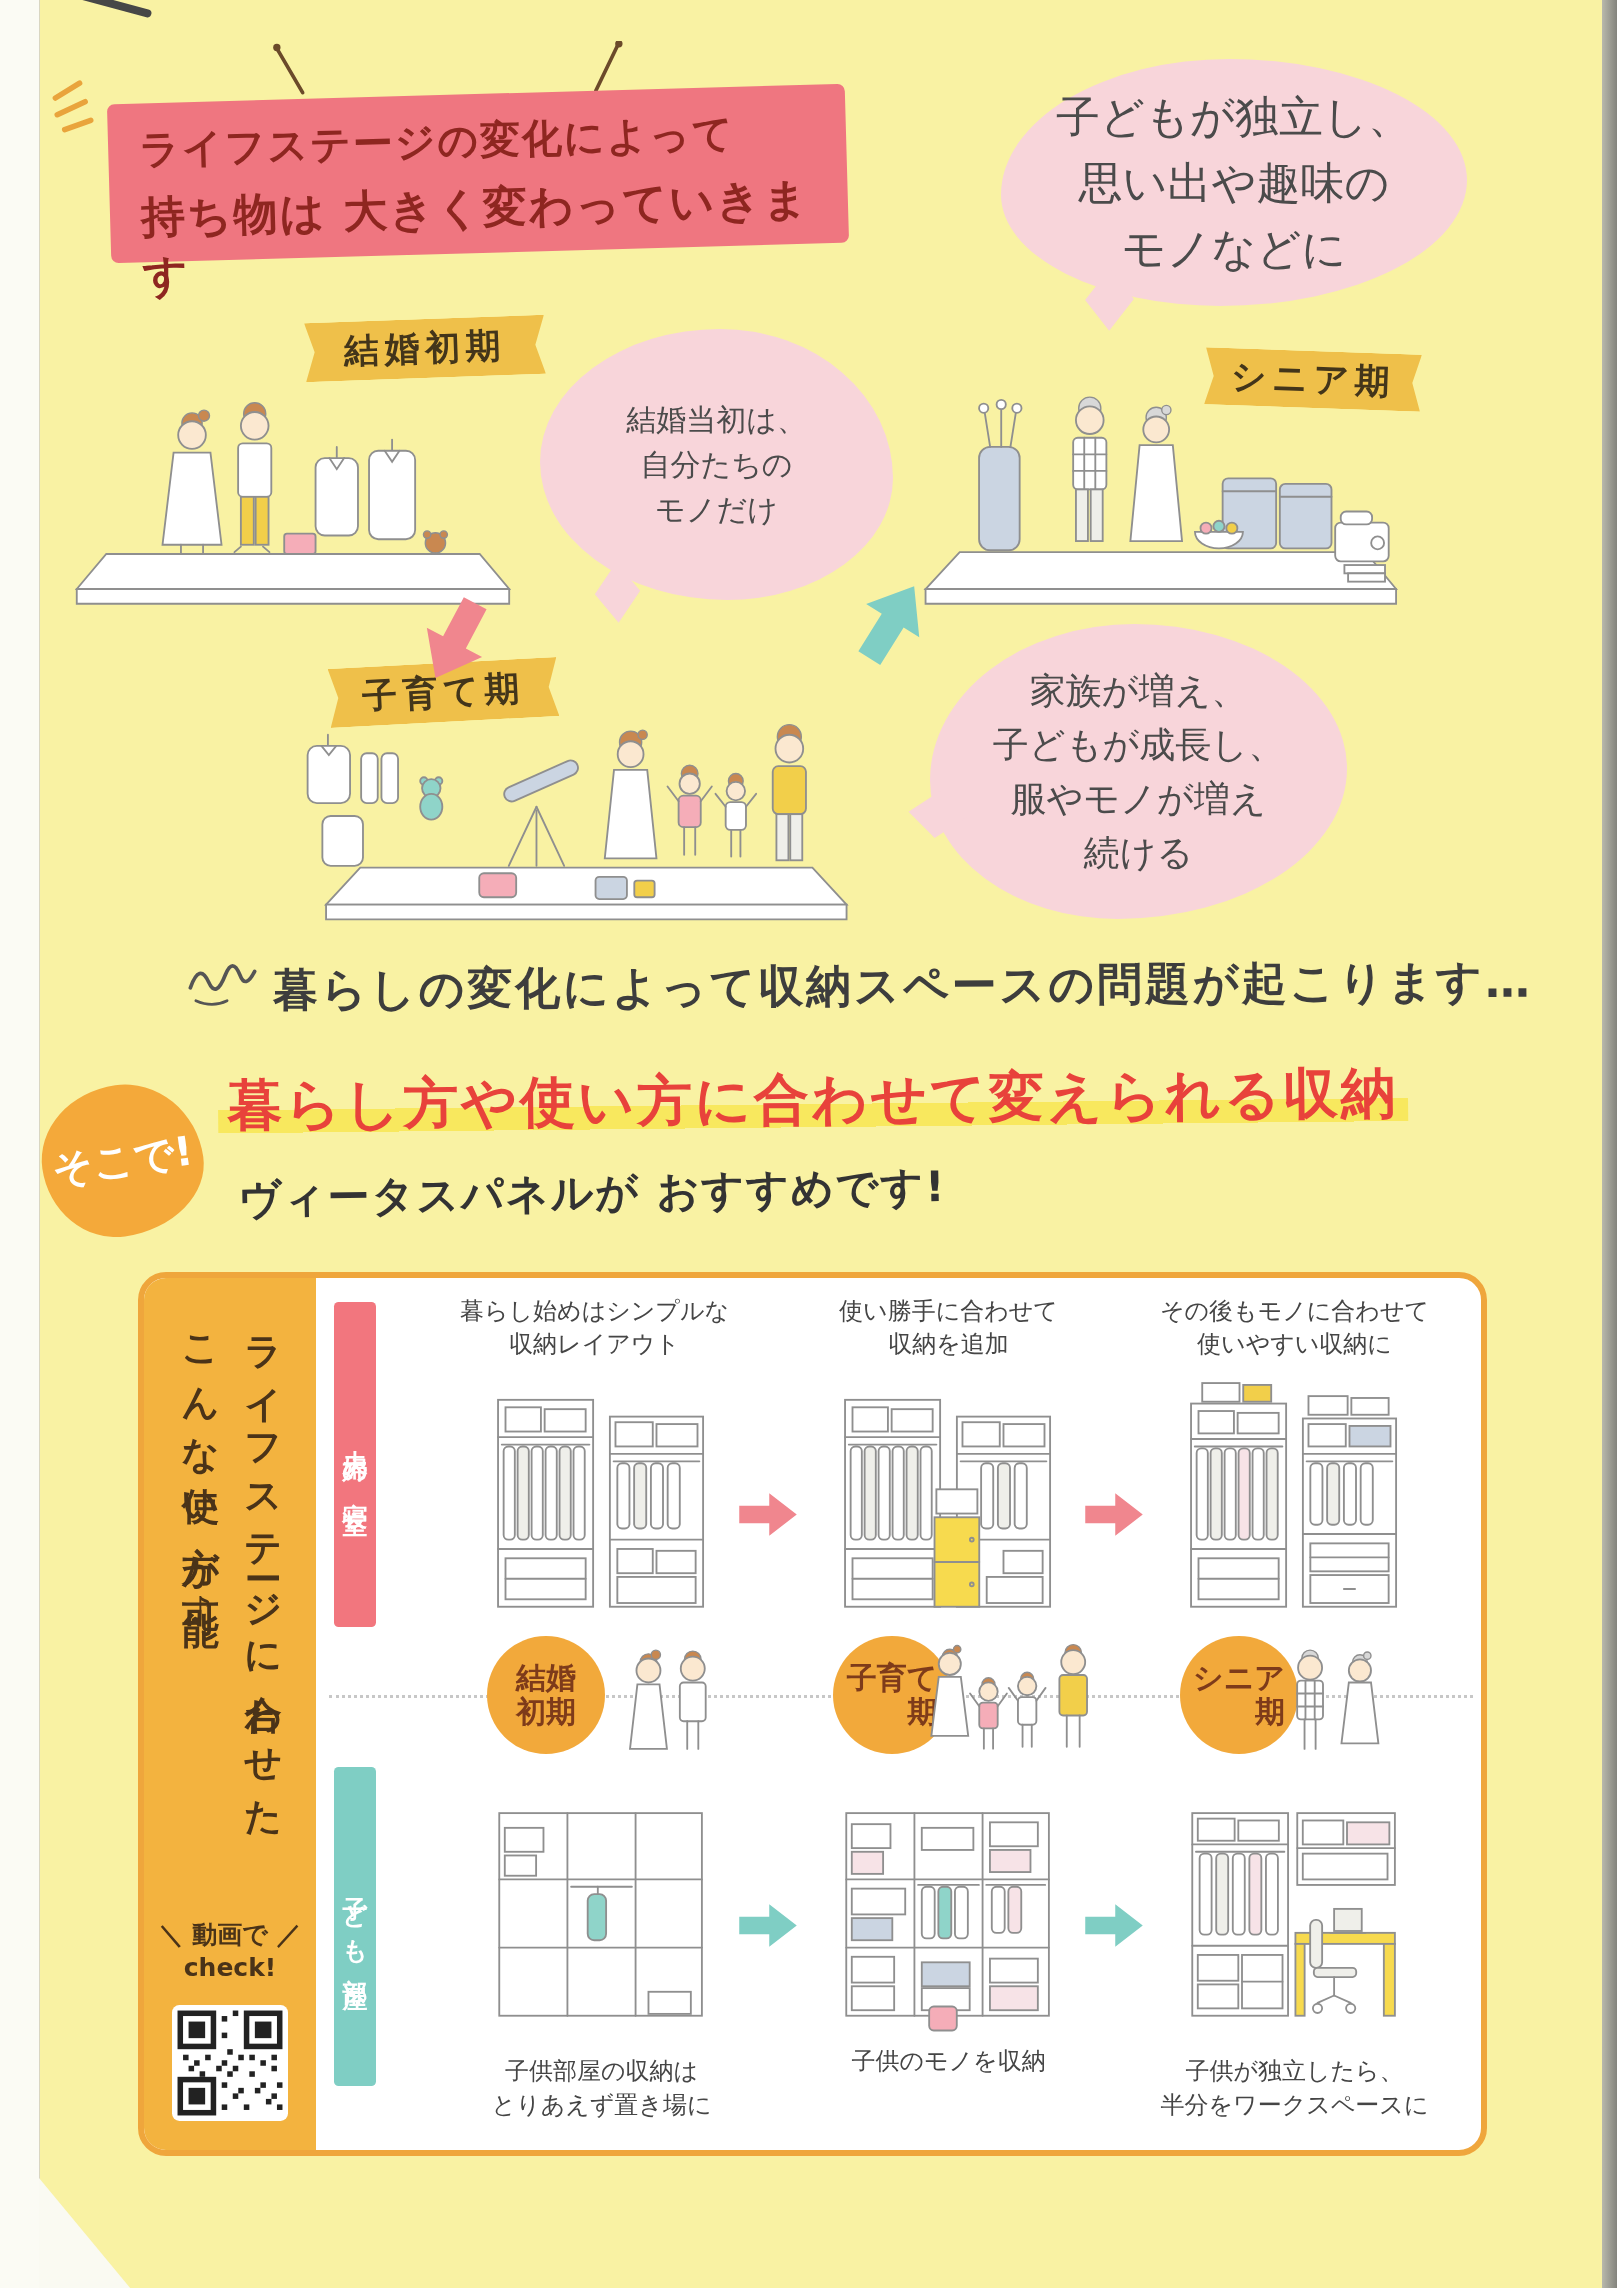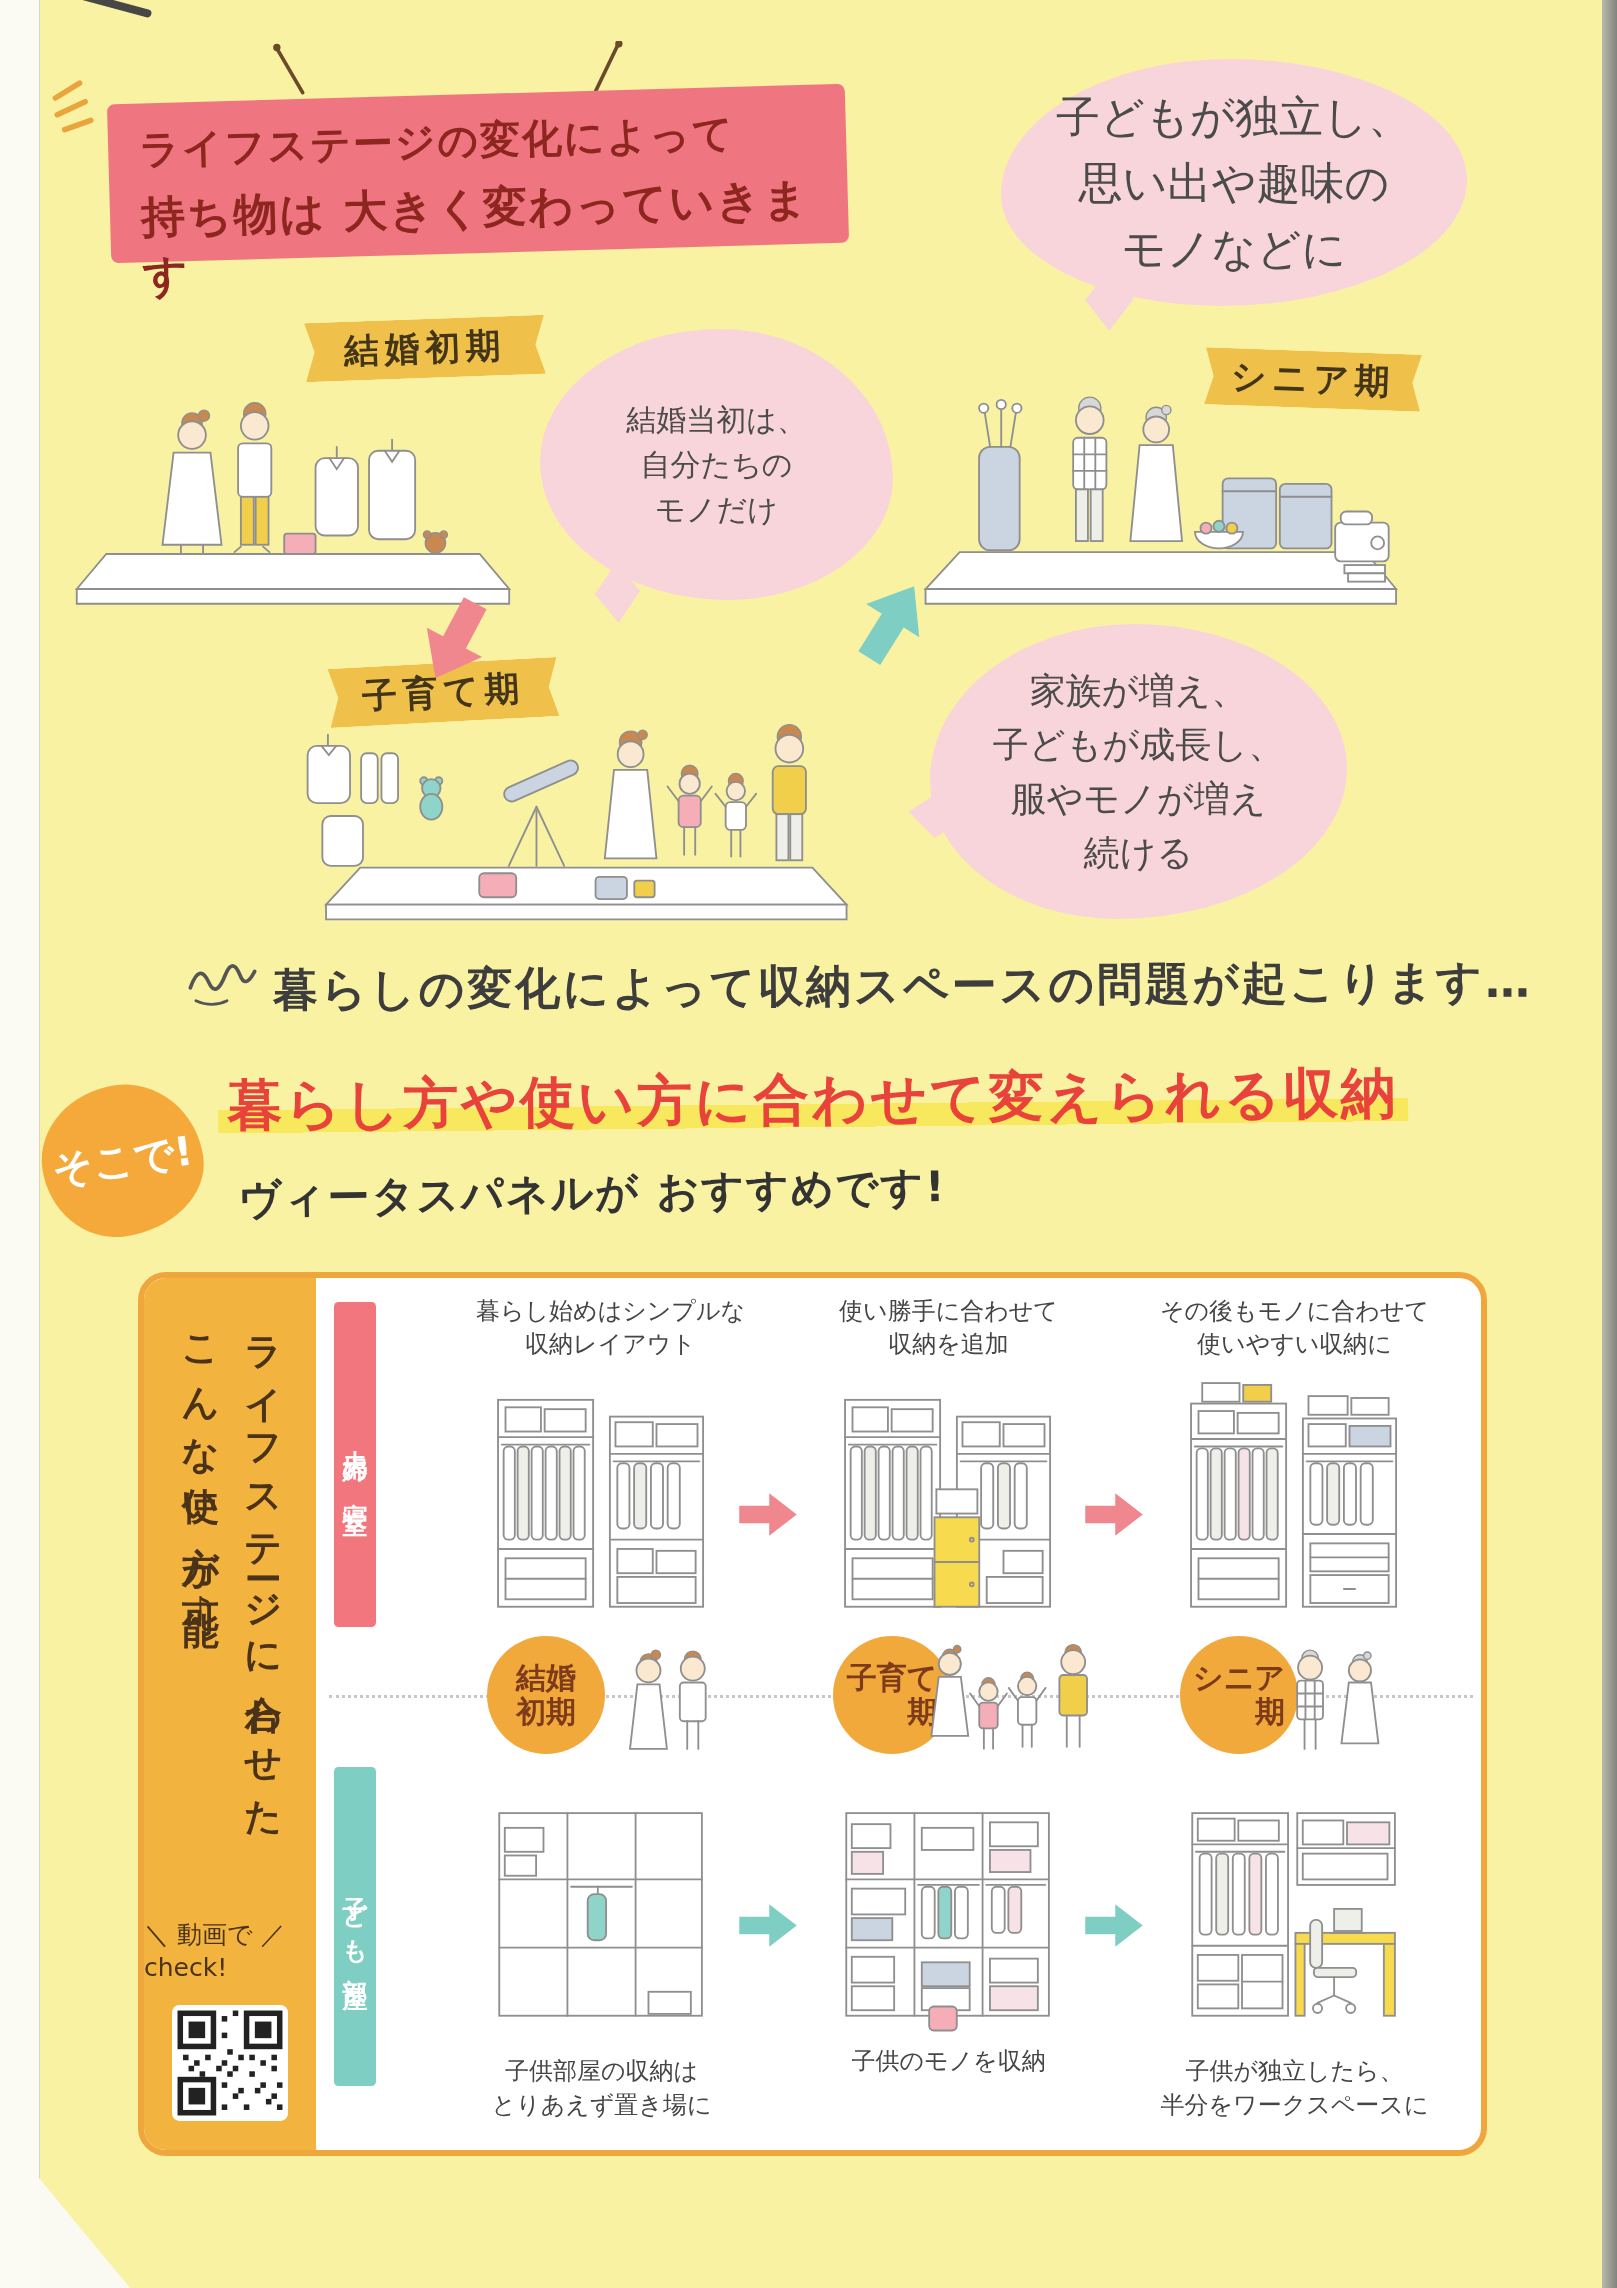--- a/index.html
+++ b/index.html
@@ -46,22 +46,22 @@
             letter-spacing:2.8px;transform:rotate(-0.6deg);}
   .headline span{background:linear-gradient(transparent 58%,#F8E85E 58%,#F8E85E 94%,transparent 94%);padding:0 9.2px;}
   .subline{position:absolute;left:238px;top:1165px;font-size:42px;color:#333;font-weight:600;
            letter-spacing:1.8px;transform:rotate(-1deg);}
   
   .panel{position:absolute;left:138px;top:1272px;width:1349px;height:884px;background:#fff;
          border:6.5px solid #EFA63C;border-radius:28px;box-sizing:border-box;overflow:hidden;}
   .side-col{position:absolute;left:0;top:0;width:172px;height:100%;background:#F3B33F;}
   .side-title{position:absolute;left:24px;top:33px;height:598px;writing-mode:vertical-rl;white-space:pre-line;
               font-size:37px;font-weight:700;color:#4A3318;letter-spacing:7.4px;line-height:1.7;}
-  .video-check{position:absolute;left:0;top:641px;width:172px;color:#4A3318;
-               font-size:25px;font-weight:normal;line-height:1.3;}
+  .video-check{position:absolute;left:0;top:641px;width:172px;text-align:center;color:#4A3318;
+               font-size:25px;font-weight:bold;line-height:1.3;}
   .qr{position:absolute;left:28px;top:727px;width:116px;height:116px;background:#fff;border-radius:7.4px;}
   .room-bar{position:absolute;width:42px;border-radius:4.6px;display:flex;align-items:center;justify-content:center;}
   .room-bar span{writing-mode:vertical-rl;color:#fff;font-size:25px;letter-spacing:8.3px;font-weight:600;}
   .rb-top{left:190px;top:24px;height:325px;background:#F2767E;}
   .rb-bottom{left:190px;top:489px;height:319px;background:#7FCEC4;}
   .caption{position:absolute;width:305px;text-align:center;white-space:pre-line;color:#454545;
            font-size:24px;line-height:1.4;}
   .dotline{position:absolute;left:185px;top:417px;width:1144px;border-top:3.7px dotted #c7c7c7;}
   .stage-circle{position:absolute;width:118px;height:118px;border-radius:50%;background:#F2A93B;display:flex;
                 align-items:center;justify-content:center;text-align:right;white-space:pre-line;color:#7E3B1A;
@@ -317,21 +317,21 @@
       </div>
     </div>
 
     <div class="room-bar rb-top">
       <span>夫婦の寝室</span>
     </div>
     <div class="room-bar rb-bottom">
       <span>子ども部屋</span>
     </div>
 
-    <div class="caption" style="left:314px;top:16.6px;">暮らし始めはシンプルな
+    <div class="caption" style="left:298px;top:16.6px;">暮らし始めはシンプルな
 収納レイアウト</div>
     <div class="caption" style="left:652px;top:16.6px;">使い勝手に合わせて
 収納を追加</div>
     <div class="caption" style="left:998px;top:16.6px;">その後もモノに合わせて
 使いやすい収納に</div>
 
     <svg class="closet" style="left:341px;top:100px;" viewBox="0 0 250 260">
       <rect class="fw" x="14" y="22" width="102" height="222"></rect>
       <rect class="fw" x="22" y="30" width="38" height="26"></rect>
         <rect class="fw" x="64" y="32" width="44" height="24"></rect>

